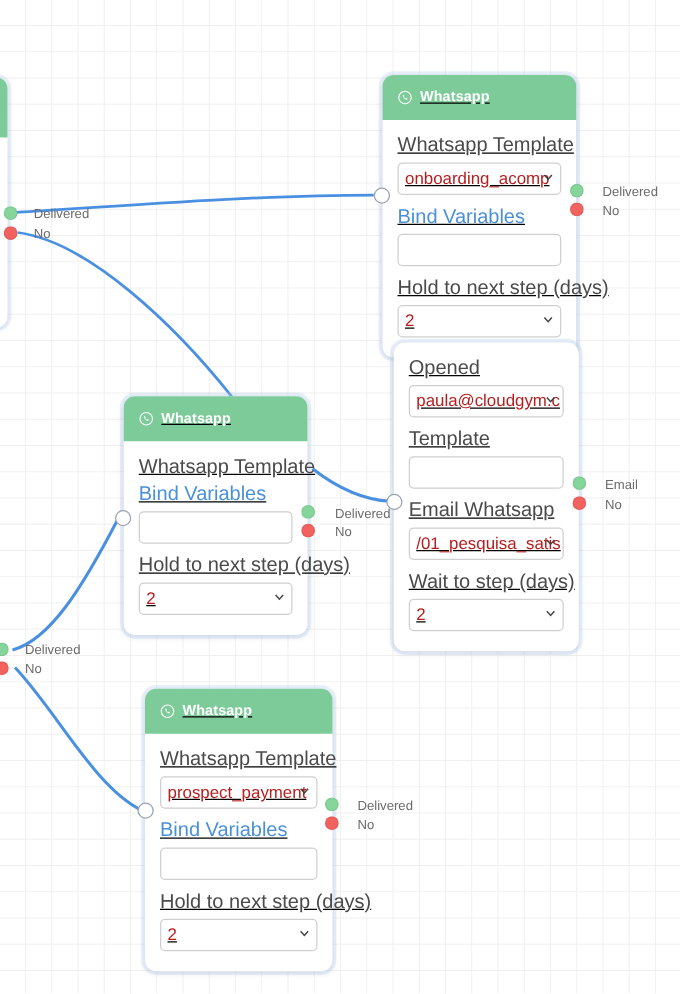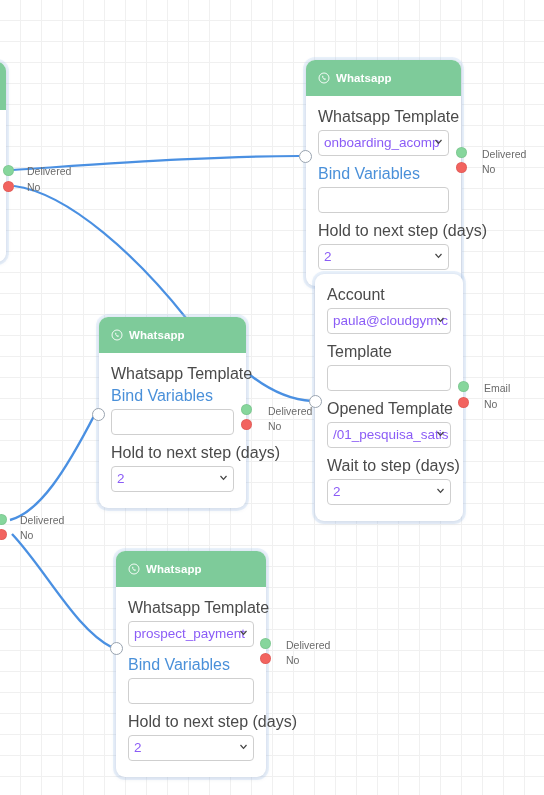--- a/index.html
+++ b/index.html
@@ -21,20 +21,21 @@
     overflow: hidden;
   }
   #edges { position: absolute; left:0; top:0; width:544px; height:795px; pointer-events:none; }
 
   .node {
     position: absolute;
     background: #ffffff;
     border-radius: 9px;
     box-shadow: 0 1px 5px rgba(60,80,120,0.18), 0 0 0 3px rgba(190,215,245,0.30);
     overflow: visible;
+    text-decoration: underline;
   }
   .node-head {
     height: 36px;
     border-radius: 9px 9px 0 0;
     display: flex;
     align-items: center;
     padding-left: 12px;
     color: #ffffff;
     font-size: 11.5px;
     font-weight: bold;
@@ -51,21 +52,21 @@
     white-space: nowrap;
   }
   .fld-label.link { color: #4a90d9; }
   .sel, .txt {
     width: 100%;
     height: 26px;
     border: 1px solid #cfcfcf;
     border-radius: 4px;
     background: #fff;
     font-size: 13.5px;
-    color: #8b5cf6;
+    color: #b91c1c;
     font-family: "Liberation Sans", sans-serif;
     padding: 0 20px 0 5px;
     margin-bottom: 9px;
     -webkit-appearance: none; appearance: none;
     overflow: hidden; white-space: nowrap;
     line-height: 24px;
   }
   .sel-wrap { position: relative; }
   .sel-wrap .chev {
     position: absolute; right: 6px; top: 7px;
@@ -158,30 +159,30 @@
     </div>
   </div>
   <div class="in-port" style="left:299px; top:150px;"></div>
   <div class="port green" style="left:456px; top:147px;"></div>
   <div class="port-label" style="left:465px; top:148px;">Delivered</div>
   <div class="port red" style="left:456px; top:162px;"></div>
   <div class="port-label" style="left:465px; top:163px;">No</div>
 
   <div class="node" style="left:315px; top:274px; width:148px;">
     <div class="node-body">
-      <div class="fld-label">Account</div>
+      <div class="fld-label">Opened</div>
       <div class="sel-wrap">
         <div class="sel">paula@cloudgym.c</div>
         <svg class="chev" viewBox="0 0 12 12">
             <path d="M2 4 L6 8.5 L10 4" fill="none" stroke="#444" stroke-width="1.6"></path>
           </svg>
       </div>
       <div class="fld-label">Template</div>
       <div class="txt"></div>
-      <div class="fld-label">Opened Template</div>
+      <div class="fld-label">Email Whatsapp</div>
       <div class="sel-wrap">
         <div class="sel">/01_pesquisa_satis</div>
         <svg class="chev" viewBox="0 0 12 12">
             <path d="M2 4 L6 8.5 L10 4" fill="none" stroke="#444" stroke-width="1.6"></path>
           </svg>
       </div>
       <div class="fld-label">Wait to step (days)</div>
       <div class="sel-wrap">
         <div class="sel" style="margin-bottom:0;">2</div>
         <svg class="chev" viewBox="0 0 12 12">

